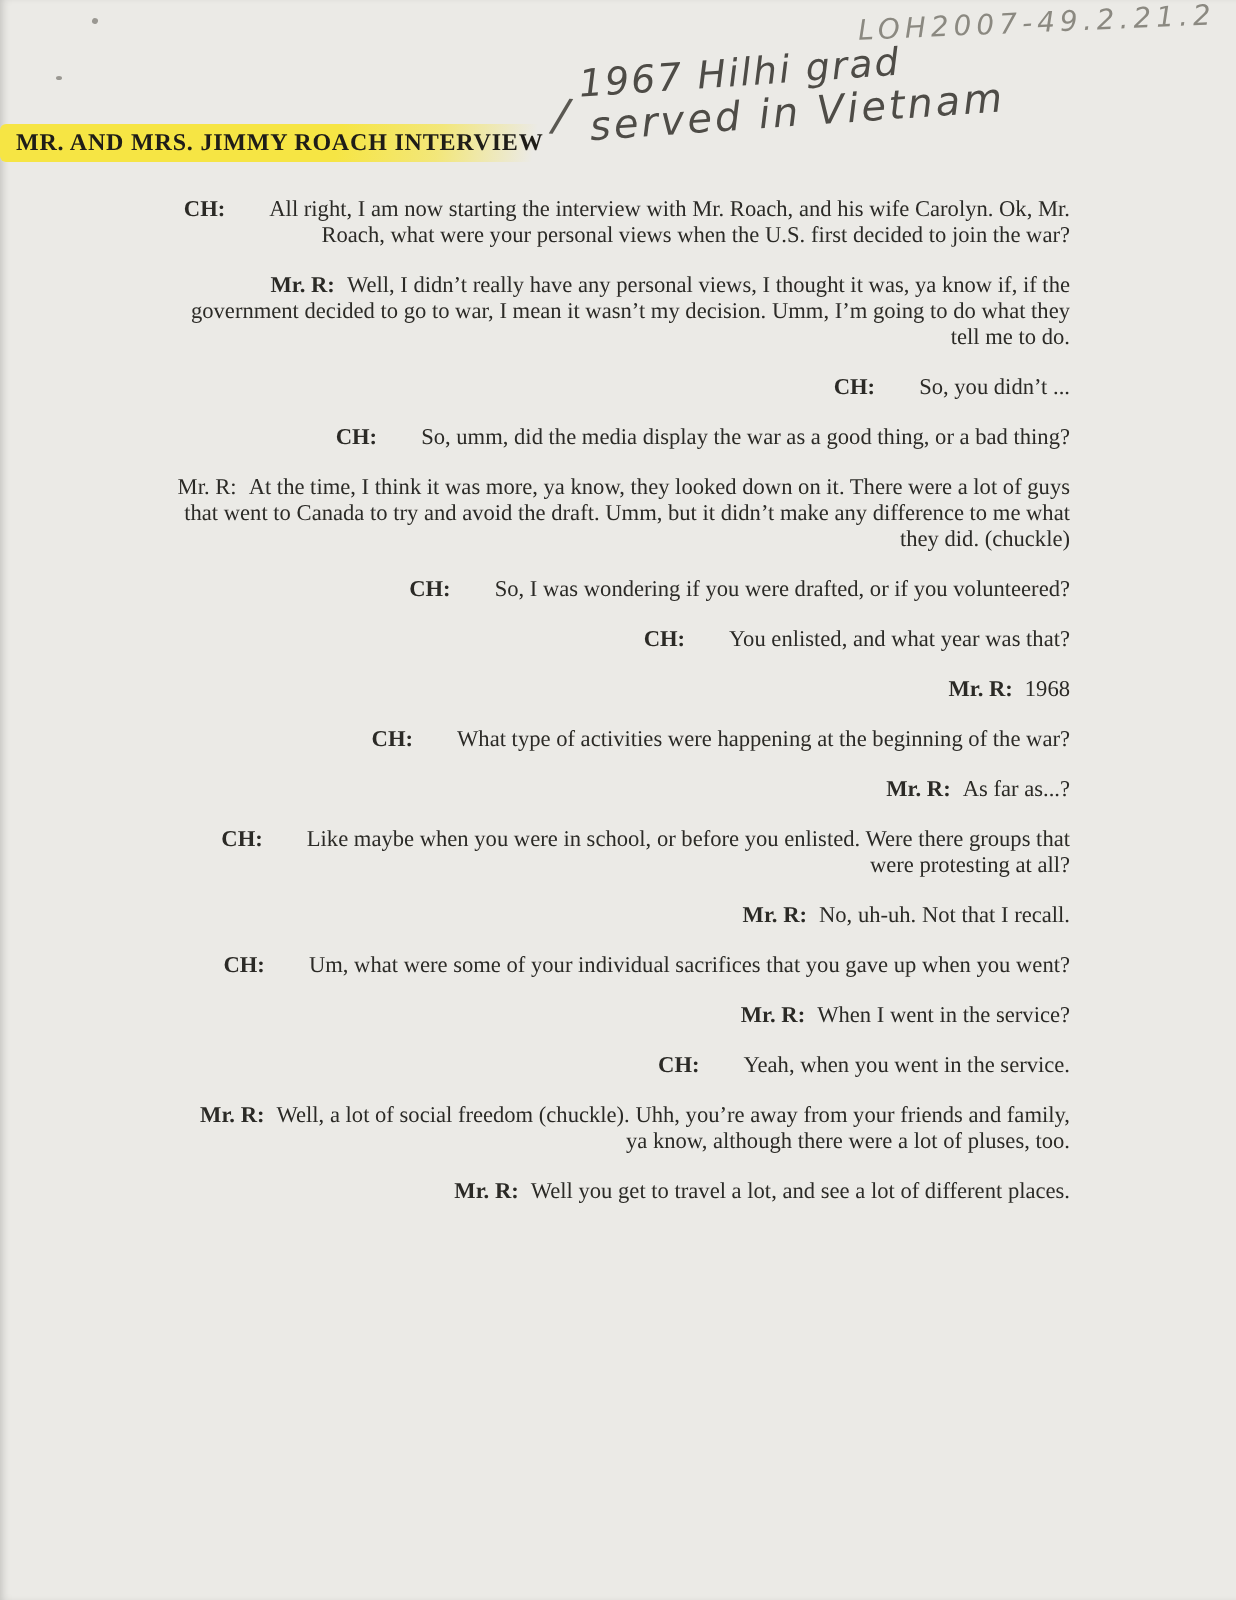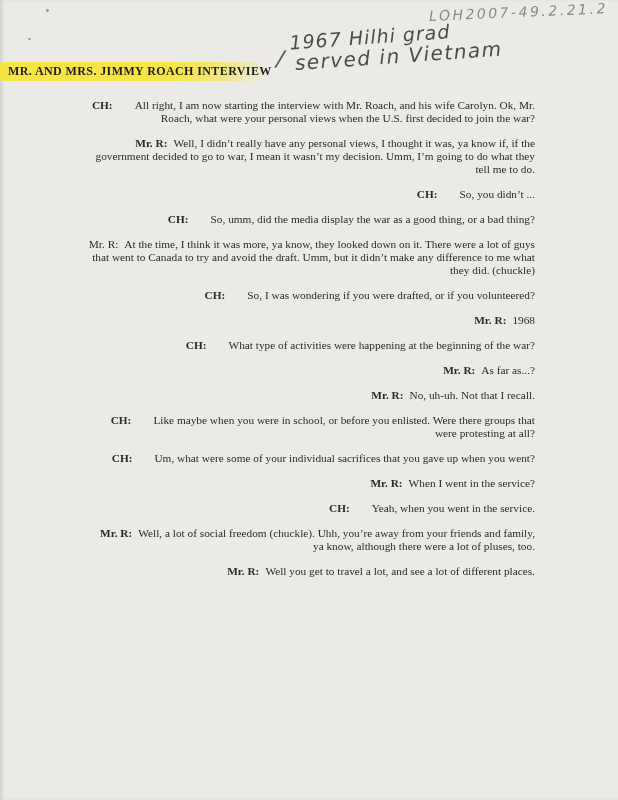--- a/index.html
+++ b/index.html
@@ -93,24 +93,25 @@
 
   <h1 class="title"><span class="hl" style="background: linear-gradient(100deg, rgb(246, 229, 68) 0%, rgb(246, 229, 68) 60%, rgba(246, 229, 68, 0.667) 78%, rgba(246, 229, 68, 0) 95%);">MR. AND MRS. JIMMY ROACH INTERVIEW</span></h1>
 
   <div class="transcript" id="transcript">
       <p class="para"><span class="spk">CH:</span><span class="gap-wide"></span><span class="speech">All right, I am now starting the interview with Mr. Roach, and his wife Carolyn.  Ok, Mr. Roach, what were your personal views when the U.S. first decided to join the war?</span></p>
       <p class="para"><span class="spk">Mr. R:</span><span class="gap-narrow"></span><span class="speech">Well, I didn’t really have any personal views, I thought it was, ya know if, if the government decided to go to war, I mean it wasn’t my decision.  Umm, I’m going to do what they tell me to do.</span></p>
       <p class="para"><span class="spk">CH:</span><span class="gap-wide"></span><span class="speech">So, you didn’t ...</span></p>
       <p class="para"><span class="spk">CH:</span><span class="gap-wide"></span><span class="speech">So, umm, did the media display the war as a good thing, or a bad thing?</span></p>
       <p class="para light"><span class="spk">Mr. R:</span><span class="gap-narrow"></span><span class="speech">At the time, I think it was more, ya know, they looked down on it.  There were a lot of guys that went to Canada to try and avoid the draft.  Umm, but it didn’t make any difference to me what they did. (chuckle)</span></p>
       <p class="para"><span class="spk">CH:</span><span class="gap-wide"></span><span class="speech">So, I was wondering if you were drafted, or if you volunteered?</span></p>
+      <p class="para"><span class="spk">CH:</span><span class="gap-wide"></span><span class="speech">You enlisted, and what year was that?</span></p>
       <p class="para"><span class="spk">Mr. R:</span><span class="gap-narrow"></span><span class="speech">1968</span></p>
       <p class="para"><span class="spk">CH:</span><span class="gap-wide"></span><span class="speech">What type of activities were happening at the beginning of the war?</span></p>
       <p class="para"><span class="spk">Mr. R:</span><span class="gap-narrow"></span><span class="speech">As far as...?</span></p>
+      <p class="para"><span class="spk">CH:</span><span class="gap-wide"></span><span class="speech">Like maybe when you were in school, or before you enlisted.  Were there groups that were protesting at all?</span></p>
       <p class="para"><span class="spk">Mr. R:</span><span class="gap-narrow"></span><span class="speech">No, uh-uh.  Not that I recall.</span></p>
-      <p class="para"><span class="spk">CH:</span><span class="gap-wide"></span><span class="speech">Like maybe when you were in school, or before you enlisted.  Were there groups that were protesting at all?</span></p>
       <p class="para"><span class="spk">CH:</span><span class="gap-wide"></span><span class="speech">Um, what were some of your individual sacrifices that you gave up when you went?</span></p>
       <p class="para"><span class="spk">Mr. R:</span><span class="gap-narrow"></span><span class="speech">When I went in the service?</span></p>
       <p class="para"><span class="spk">CH:</span><span class="gap-wide"></span><span class="speech">Yeah, when you went in the service.</span></p>
       <p class="para"><span class="spk">Mr. R:</span><span class="gap-narrow"></span><span class="speech">Well, a lot of social freedom (chuckle).  Uhh, you’re away from your friends and family, ya know, although there were a lot of pluses, too.</span></p>
       <p class="para"><span class="spk">Mr. R:</span><span class="gap-narrow"></span><span class="speech">Well you get to travel a lot, and see a lot of different places.</span></p>
     </div>
 </div>
 
 </body></html>

